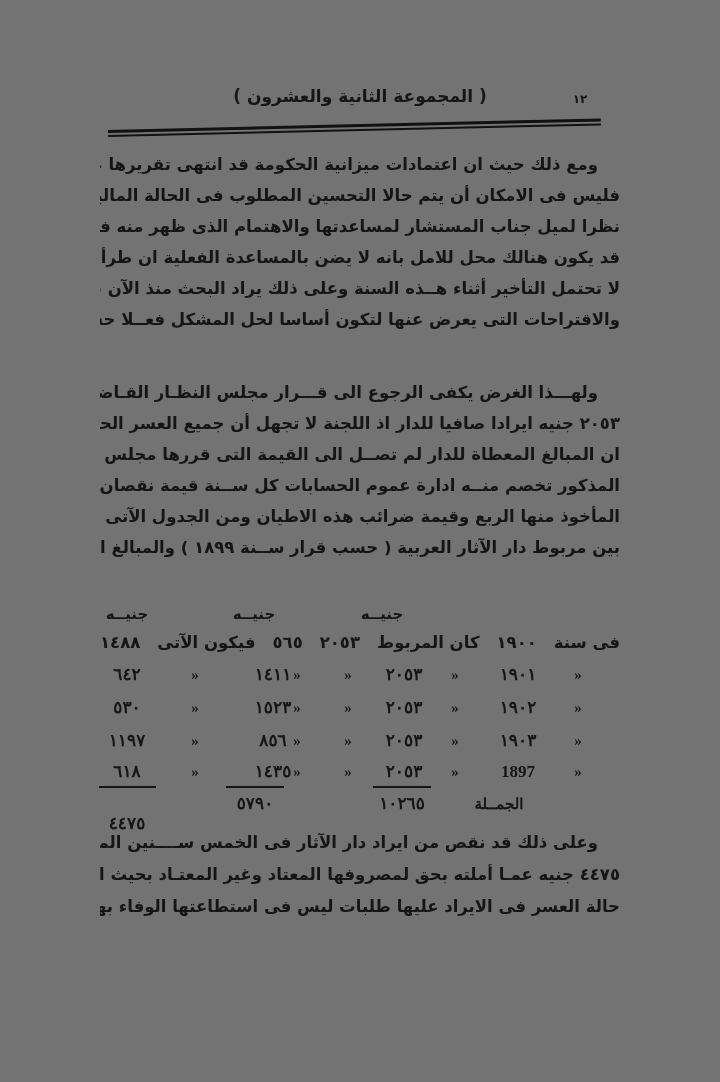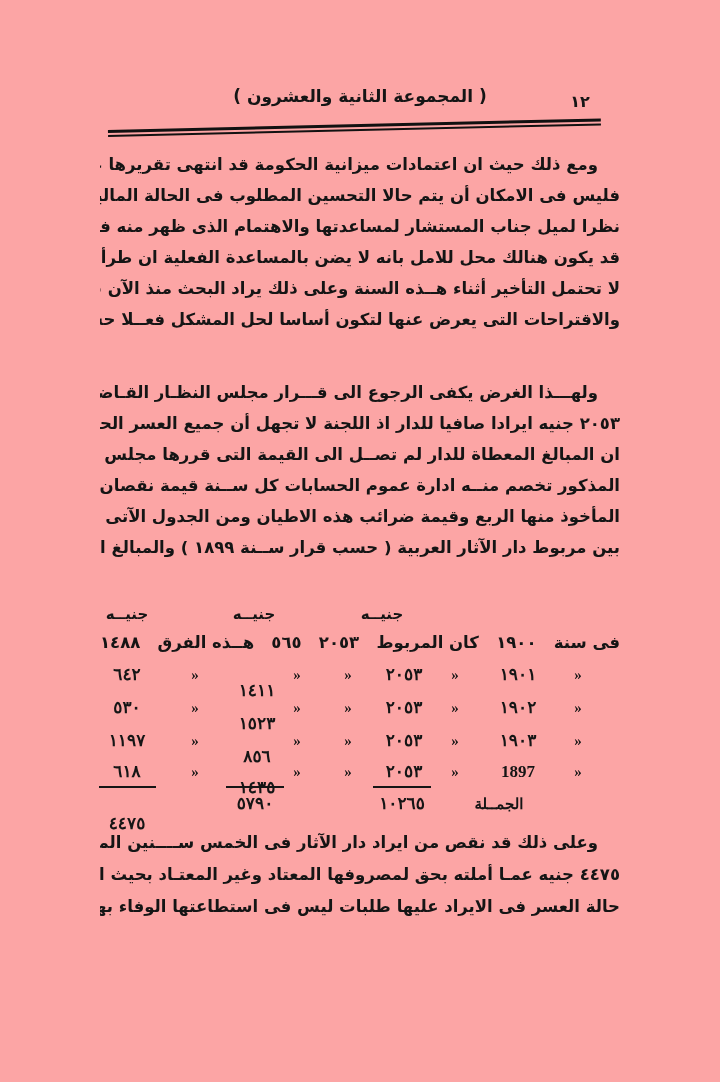--- a/index.html
+++ b/index.html
@@ -1,27 +1,27 @@
 <!DOCTYPE html>
 <html lang="ar" dir="rtl"><head>
 <meta charset="utf-8">
 <style>
   html,body{margin:0;padding:0;background:#ffffff;}
   .page{
-    position:relative;width:720px;height:1082px;background:#fca5a5;
+    position:relative;width:720px;height:1082px;background:#737373;
     font-family:"DejaVu Sans",sans-serif;color:#151515;overflow:hidden;
   }
   
   .header-title{
     position:absolute;top:86px;left:0;right:0;text-align:center;
     font-size:17px;font-weight:bold;direction:rtl;
   }
   .page-number{
     position:absolute;top:92px;left:558px;width:44px;text-align:center;
-    font-size:16px;font-weight:bold;
+    font-size:12px;font-weight:bold;
   }
   .rule{
     position:absolute;top:130px;left:108px;width:493px;
     transform:rotate(-1.35deg);transform-origin:left center;
   }
   .rule-top{height:3px;background:#111;}
   .rule-bottom{height:2px;background:#111;margin-top:2px;}
   
   .para{position:absolute;left:100px;width:520px;direction:rtl;}
   .p1{top:149px;}
@@ -49,21 +49,21 @@
   }
   .t-row{position:absolute;left:0;width:720px;height:30px;line-height:30px;font-size:17px;}
   .r0{top:660px;} .r1{top:693px;} .r2{top:726px;} .r3{top:757px;}
   .cell{position:absolute;top:0;text-align:center;font-family:Liberation Serif, serif;}
   .c-d1{left:566px;width:24px;font-size:15px;}
   .c-year{left:489px;width:58px;}
   .c-d2{left:443px;width:24px;font-size:15px;}
   .c-mabrut{left:375px;width:58px;}
   .c-d3{left:336px;width:24px;font-size:15px;}
   .c-d4{left:285px;width:24px;font-size:15px;}
-  .c-amount{left:228px;width:58px;margin-top:16px;}
+  .c-amount{left:244px;width:58px;}
   .c-d5{left:183px;width:24px;font-size:15px;}
   .c-diff{left:98px;width:58px;}
   .overline{position:absolute;top:786px;height:2px;background:#151515;}
   .ov1{left:373px;width:58px;}
   .ov2{left:226px;width:58px;}
   .ov3{left:99px;width:57px;}
   .t-total{position:absolute;top:790px;left:0;width:720px;height:28px;line-height:28px;font-size:17px;}
   .tt-label{left:460px;width:78px;font-size:15px;}
   .tt-mabrut{left:370px;width:64px;}
   .tt-amount{left:224px;width:62px;}
@@ -105,21 +105,21 @@
     <div class="unit u1">جنيــه</div>
     <div class="unit u2">جنيــه</div>
     <div class="unit u3">جنيــه</div>
 
     <div class="t-first">
       <span>فى سنة</span>
       <span>١٩٠٠</span>
       <span>كان المربوط</span>
       <span>٢٠٥٣</span>
       <span>٥٦٥</span>
-      <span>هــذه الفرق</span>
+      <span>فيكون الآتى</span>
       <span>١٤٨٨</span>
     </div>
 
     <div class="t-row r0">
       <span class="cell c-d1">«</span>
       <span class="cell c-year">١٩٠١</span>
       <span class="cell c-d2">«</span>
       <span class="cell c-mabrut">٢٠٥٣</span>
       <span class="cell c-d3">«</span>
       <span class="cell c-d4">«</span>

